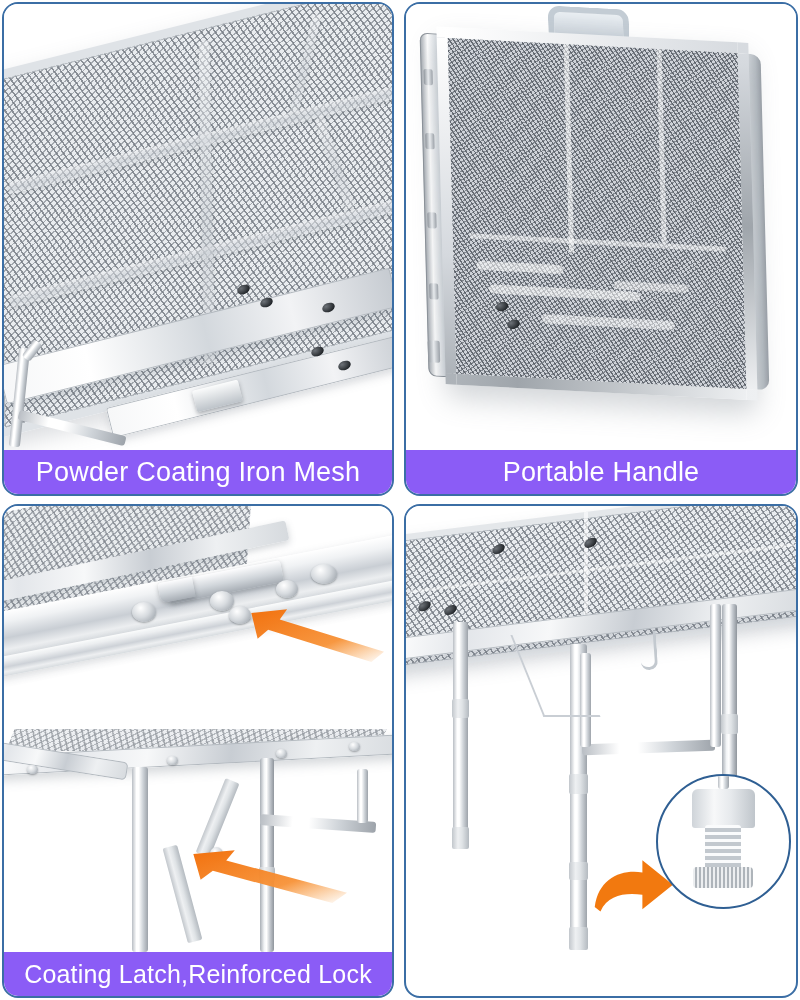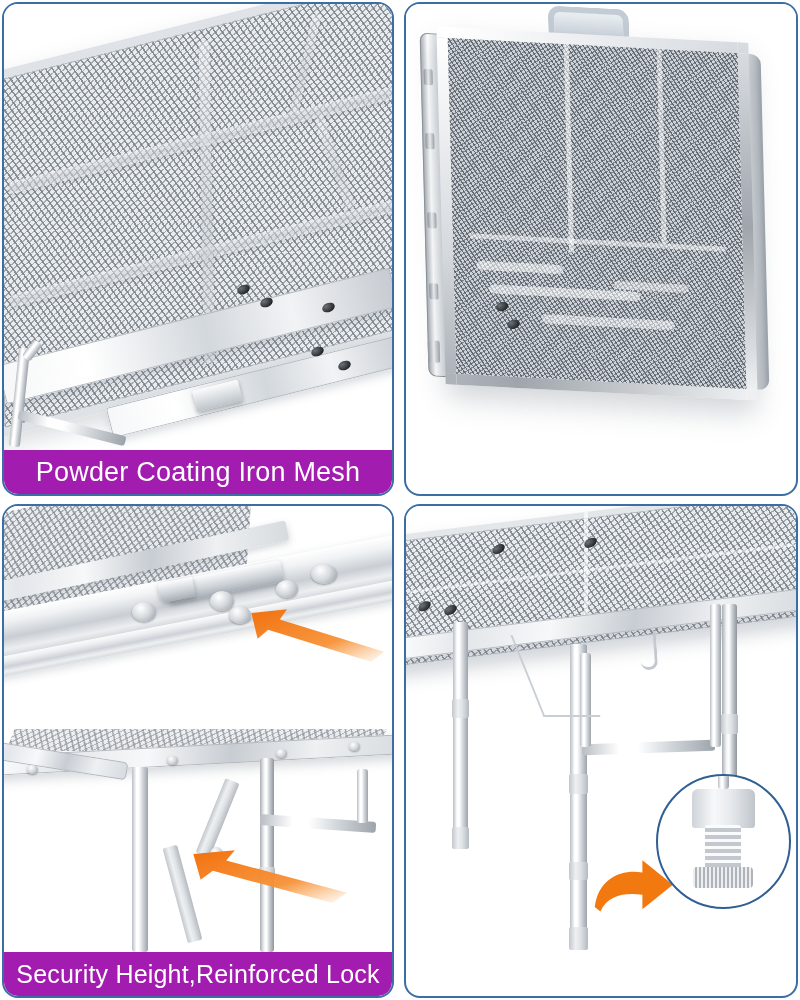--- a/index.html
+++ b/index.html
@@ -24,21 +24,21 @@
   .panel.tr{left:404px;top:2px;   width:394px; height:494px;}
   .panel.bl{left:2px;  top:504px; width:392px; height:494px;}
   .panel.br{left:404px;top:504px; width:394px; height:494px;}
 
   .photo{
     position:absolute;left:0;top:0;right:0;bottom:44px;
     background:#ffffff;overflow:hidden;
   }
   .caption{
     position:absolute;left:0;right:0;bottom:0;height:44px;
-    background:#a21caf;
+    background:#8b5cf6;
     color:#ffffff;
     display:flex;align-items:center;justify-content:center;
     font-size:27px;letter-spacing:.2px;white-space:nowrap;
     border-bottom-left-radius:14px;border-bottom-right-radius:14px;
   }
   .caption.small{font-size:25px;}
 
   
   .mesh{
     background-color:#e9ecef;
@@ -258,20 +258,21 @@
           <div class="p1-bolt" style="left:18%;top:83%;"></div>
         </div>
 
         <div class="hinge" style="left:-4.5%;top:12%;"></div>
         <div class="hinge" style="left:-4.5%;top:30%;"></div>
         <div class="hinge" style="left:-4.5%;top:52%;"></div>
         <div class="hinge" style="left:-4.5%;top:72%;"></div>
         <div class="hinge" style="left:-5.5%;top:88%;height:22px;width:12px;"></div>
       </div>
     </div>
+    <div class="caption">Portable Handle</div>
   </div>
 
   <div class="panel bl">
     <div class="photo">
 
       <div class="p3-a">
 
         <div class="mesh" style="position:absolute;left:-14%;top:-6%;width:78%;height:58%;
                     transform:rotate(-12deg) skewX(-16deg);border-radius:3px;opacity:.95;"></div>
         <div class="alum" style="position:absolute;left:-12%;top:22%;width:86%;height:9%;
@@ -333,21 +334,21 @@
                 <stop offset="0" stop-color="#f8a24a" stop-opacity="0"></stop>
                 <stop offset=".38" stop-color="#f79237" stop-opacity=".95"></stop>
                 <stop offset="1" stop-color="#f2710e"></stop>
               </linearGradient>
             </defs>
             <path d="M6 14 L40 8 L33 24 L132 74 L120 90 L22 40 L12 54 Z" fill="url(#og2)"></path>
           </svg>
         </div>
       </div>
     </div>
-    <div class="caption small">Security Height,Reinforced Lock</div>
+    <div class="caption small">Coating Latch,Reinforced Lock</div>
   </div>
 
   <div class="panel br">
     <div class="photo">
 
       <div style="position:absolute;left:-6%;top:1%;width:112%;height:28%;
                   transform:skewY(-7deg);">
         <div class="p4-topplate mesh" style="left:0;top:0;width:100%;height:100%;"></div>
         <div style="position:absolute;left:46%;top:0;width:4px;height:100%;background:rgba(255,255,255,.6);"></div>
         <div style="position:absolute;left:6%;top:46%;width:88%;height:3px;background:rgba(255,255,255,.5);"></div>

